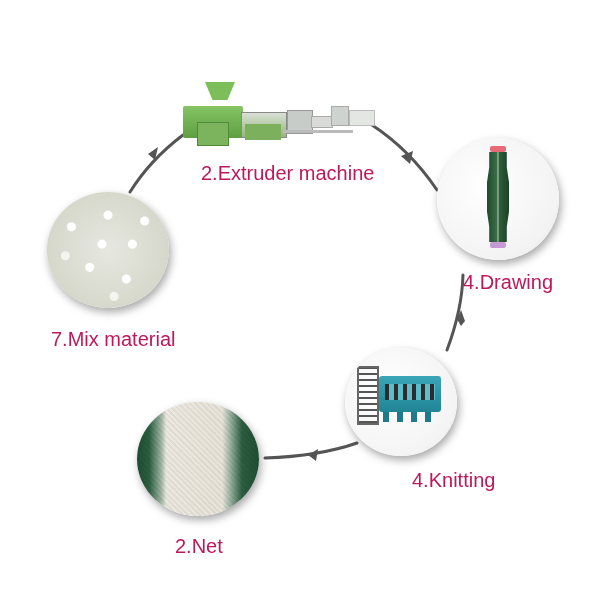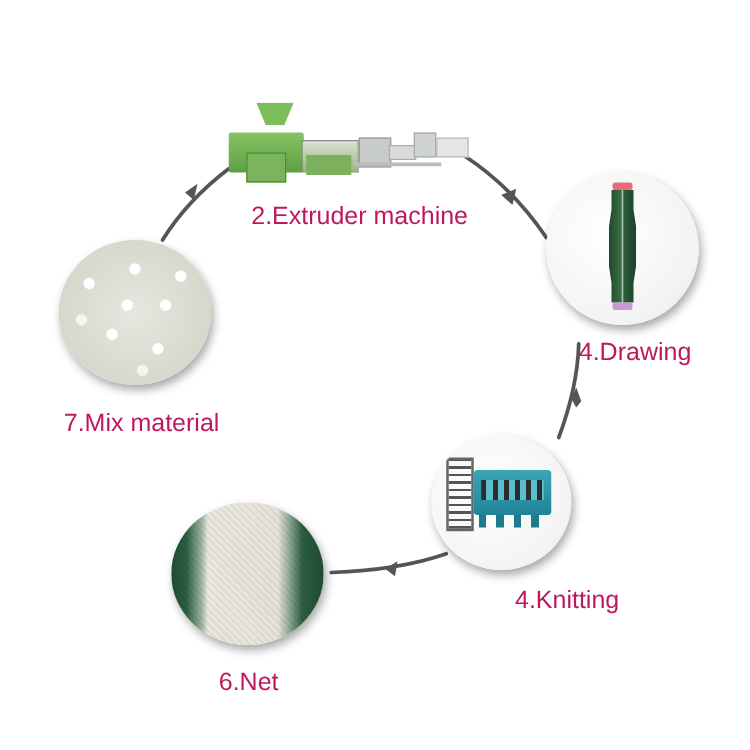--- a/index.html
+++ b/index.html
@@ -106,16 +106,16 @@
       <div class="knit-frame"></div>
       <div class="knit-body"></div>
       <div class="knit-body2"></div>
       <div class="knit-legs"></div>
     </div>
     <div class="label" style="left:372px; top:469px;margin-left:40px;">4.Knitting</div>
   </div>
 
   <div class="node">
     <div class="circle net" style="left:137px; top:402px; width:122px; height:114px;"></div>
-    <div class="label" style="left:175px; top:535px;">6.Net</div>
+    <div class="label" style="left:175px; top:535px;">2.Net</div>
   </div>
 
 </div>
 
 </body></html>

